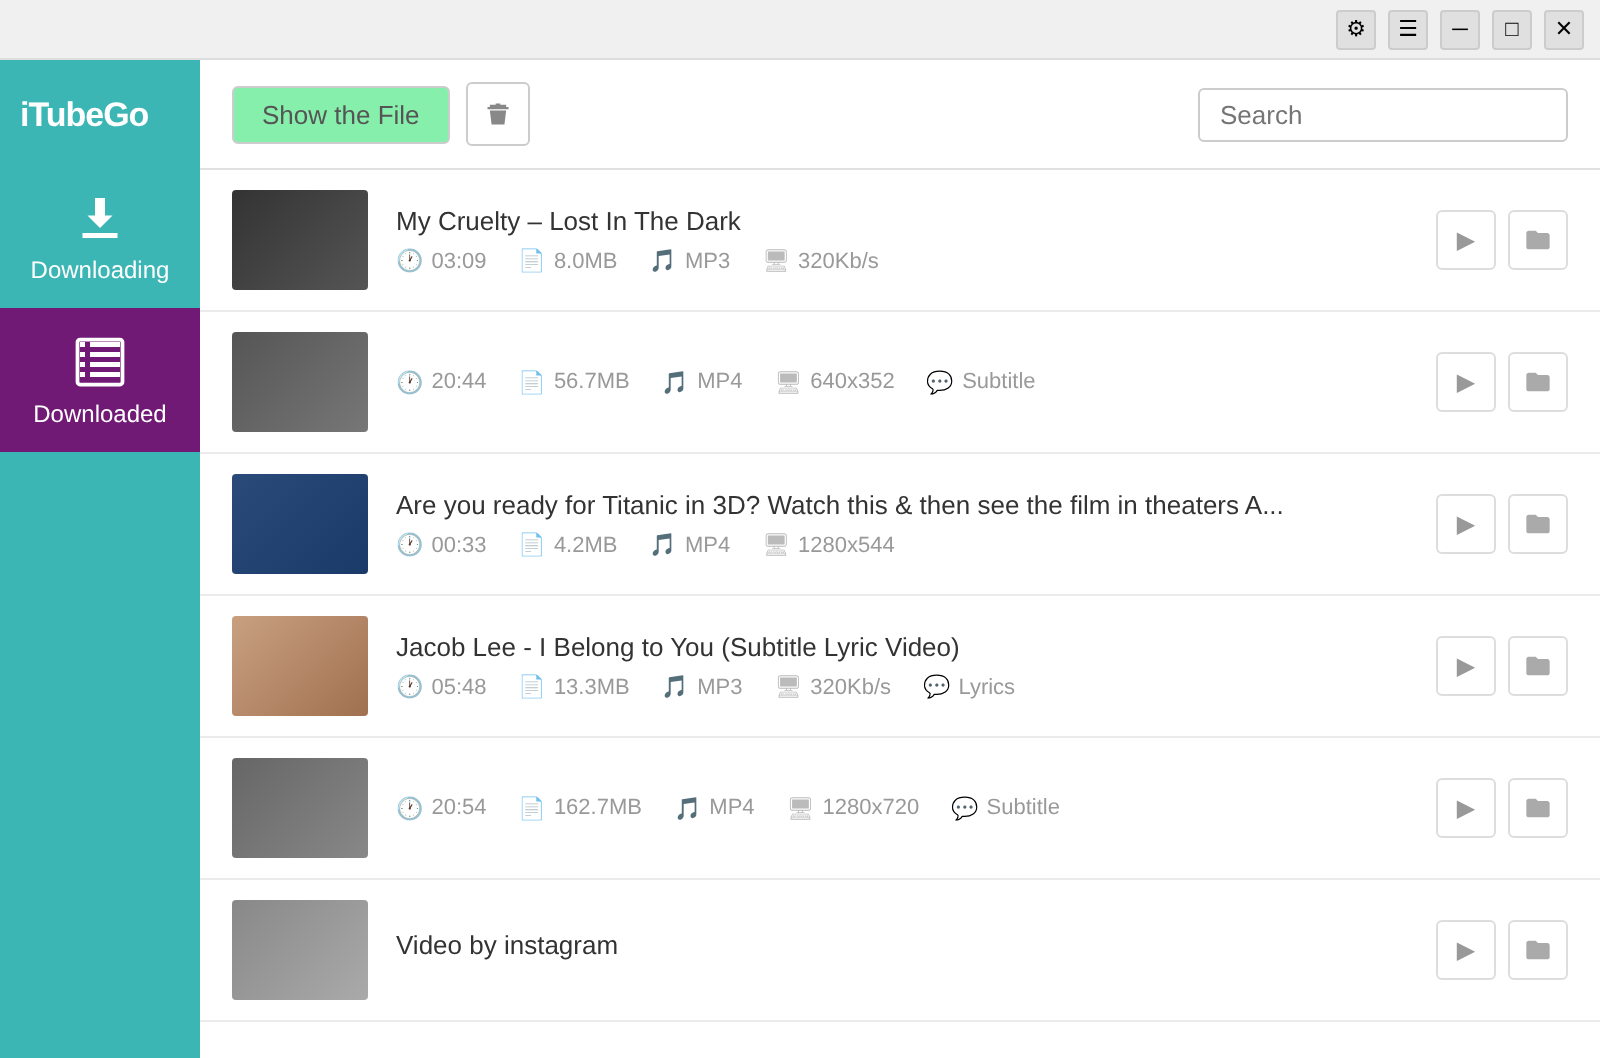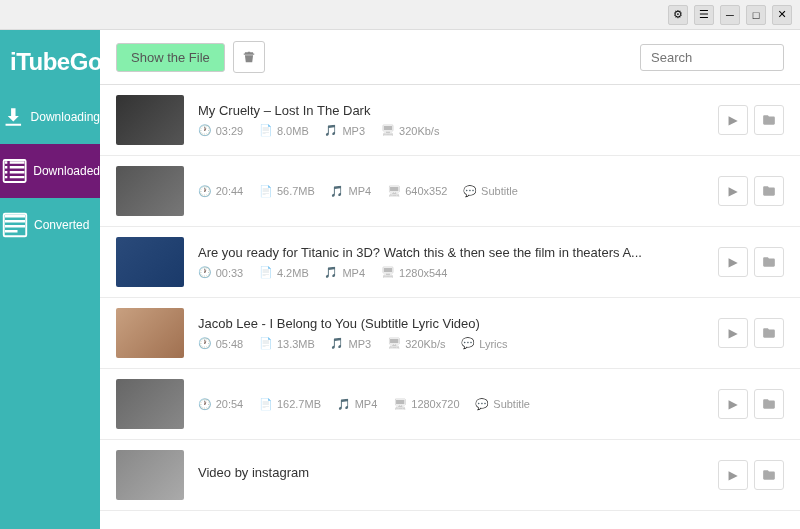--- a/index.html
+++ b/index.html
@@ -37,20 +37,21 @@
       background: #3bb6b5;
       display: flex;
       flex-direction: column;
       align-items: center;
       padding-top: 10px;
       flex-shrink: 0;
     }
     .sidebar-item {
       width: 100%;
       display: flex;
+      flex-direction: column;
       align-items: center;
       padding: 12px 0;
       cursor: pointer;
       color: #fff;
       font-size: 12px;
       gap: 4px;
     }
     .sidebar-item.active {
       background: #701a75;
     }
@@ -98,21 +99,21 @@
       color: #777;
       font-size: 14px;
     }
 
     .search-box {
       margin-left: auto;
       border: 1px solid #ccc;
       border-radius: 3px;
       padding: 5px 10px;
       font-size: 13px;
-      width: 144px;
+      width: 185px;
       color: #999;
       outline: none;
     }
 
     .file-list {
       flex: 1;
       overflow-y: auto;
     }
 
     .file-item {
@@ -202,45 +203,38 @@
   <div class="title-bar-btn">⚙</div>
   <div class="title-bar-btn">☰</div>
   <div class="title-bar-btn">─</div>
   <div class="title-bar-btn">□</div>
   <div class="title-bar-btn">✕</div>
 </div>
 
 <div class="app-body">
 
   <div class="sidebar">
-    <div style="width:100%;padding:8px 0 14px 10px;color:#fff;font-size:24px;font-weight:bold;letter-spacing:-0.5px;">iTubeGo</div>
+    <div style="width:100%;padding:8px 0 14px 10px;color:#fff;font-size:17px;font-weight:bold;letter-spacing:-0.5px;">iTubeGo</div>
 
     <div class="sidebar-item">
       <svg class="icon-svg" viewBox="0 0 24 24">
         <path d="M12 16l-5-5h3V4h4v7h3l-5 5zm-7 4v-2h14v2H5z" fill="white"></path>
       </svg>
       <span>Downloading</span>
     </div>
 
     <div class="sidebar-item active">
       <svg class="icon-svg" viewBox="0 0 24 24">
         <path d="M4 4h2v2H4V4zm0 4h2v2H4V8zm0 4h2v2H4v-2zm0 4h2v2H4v-2zm4-12h12v2H8V4zm0 4h12v2H8V8zm0 4h12v2H8v-2zm0 4h12v2H8v-2z" fill="white"></path>
         <rect x="3" y="3" width="18" height="18" rx="1" fill="none" stroke="white" stroke-width="1.5"></rect>
       </svg>
       <span>Downloaded</span>
     </div>
 
 
-    <div class="sidebar-item">
-      <svg class="icon-svg" viewBox="0 0 24 24">
-        <path d="M4 4h16v2H4V4zm0 4h16v2H4V8zm0 4h16v2H4v-2zm0 4h10v2H4v-2z" fill="white"></path>
-        <rect x="3" y="3" width="18" height="18" rx="1" fill="none" stroke="white" stroke-width="1.5"></rect>
-      </svg>
-      <span>Converted</span>
-    </div>
   </div>
 
   <div class="main">
     <div class="toolbar">
       <button class="show-file-btn">Show the File</button>
       <div class="delete-btn">
         <svg width="14" height="14" viewBox="0 0 24 24">
           <path d="M3 6h18v2H3V6zm2 3h14l-1.5 12h-11L5 9zm5-5V3h4v1h5v2H5V4h5z" fill="#888"></path>
         </svg>
       </div>
@@ -250,21 +244,21 @@
     <div class="file-list" id="file-list">
         <div class="file-item">
     <div class="thumb thumb-0">
       <div class="thumb-placeholder"></div>
     </div>
     <div class="file-info">
       <div class="file-title">My Cruelty – Lost In The Dark</div>
       <div class="file-meta">
         <span class="meta-item">
                 <span class="meta-icon">🕐</span>
-                <span>03:29</span>
+                <span>03:09</span>
               </span>
               <span class="meta-item">
                 <span class="meta-icon">📄</span>
                 <span>8.0MB</span>
               </span>
               <span class="meta-item">
                 <span class="meta-icon">🎵</span>
                 <span>MP3</span>
               </span>
               <span class="meta-item">

